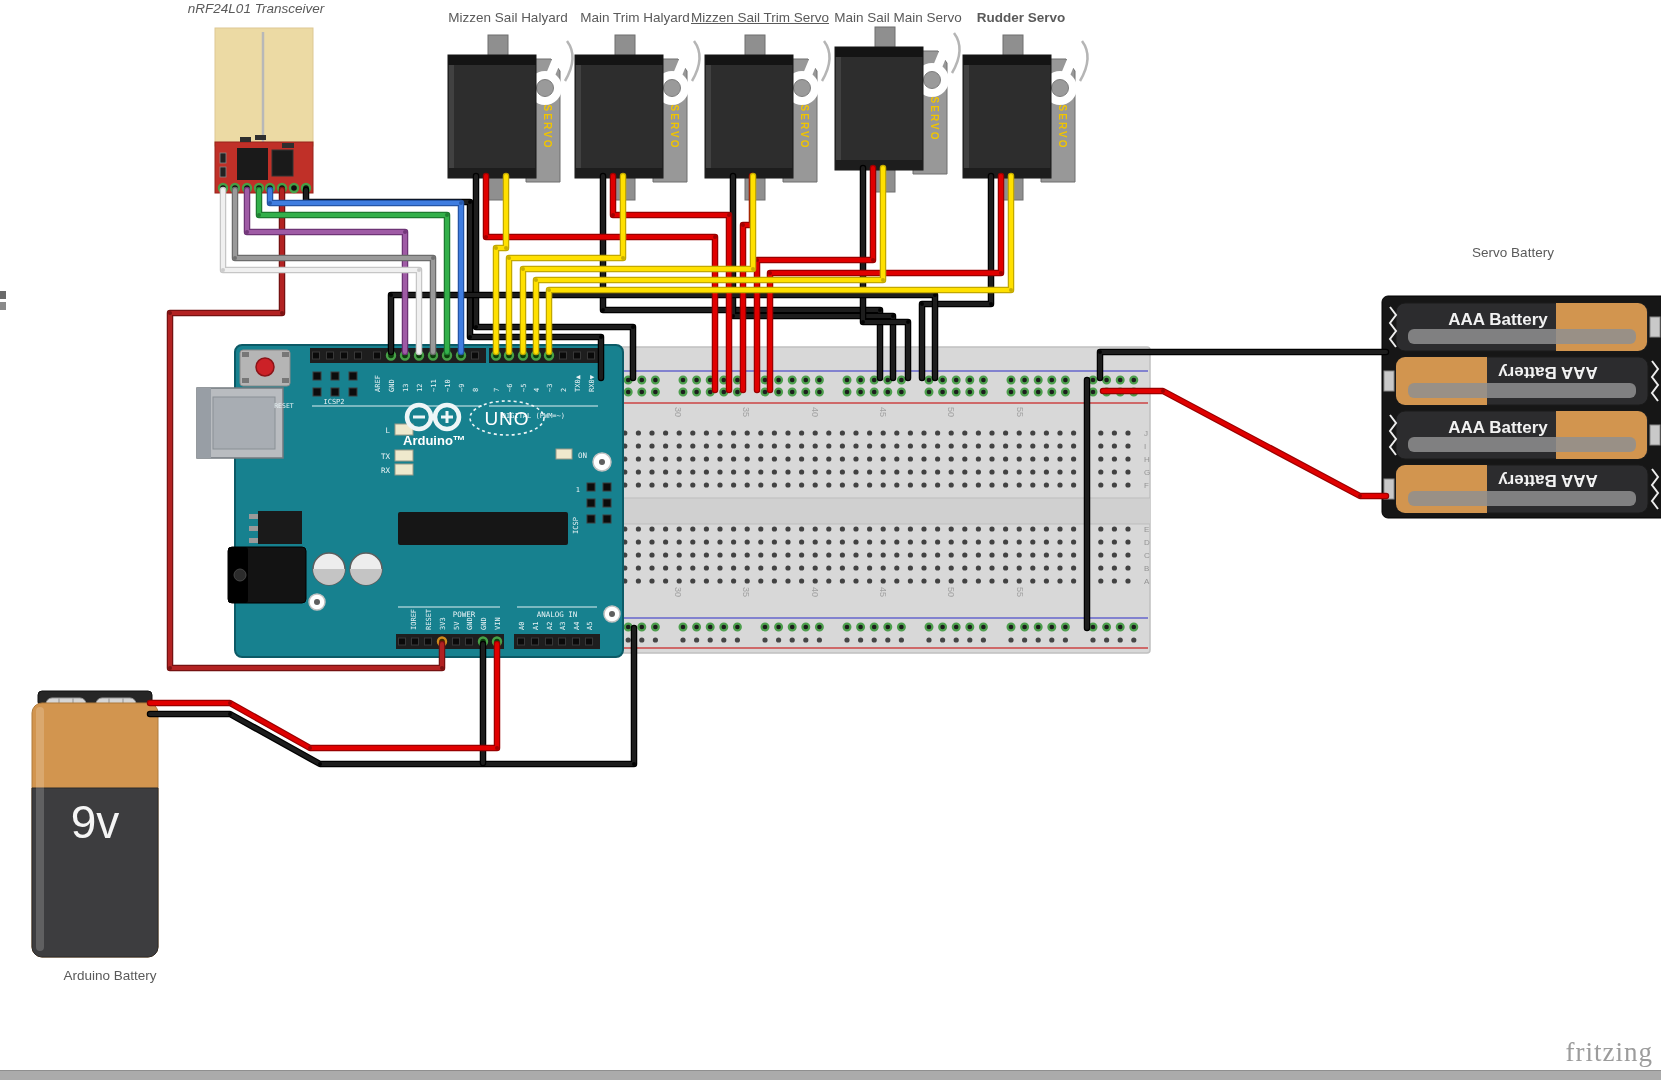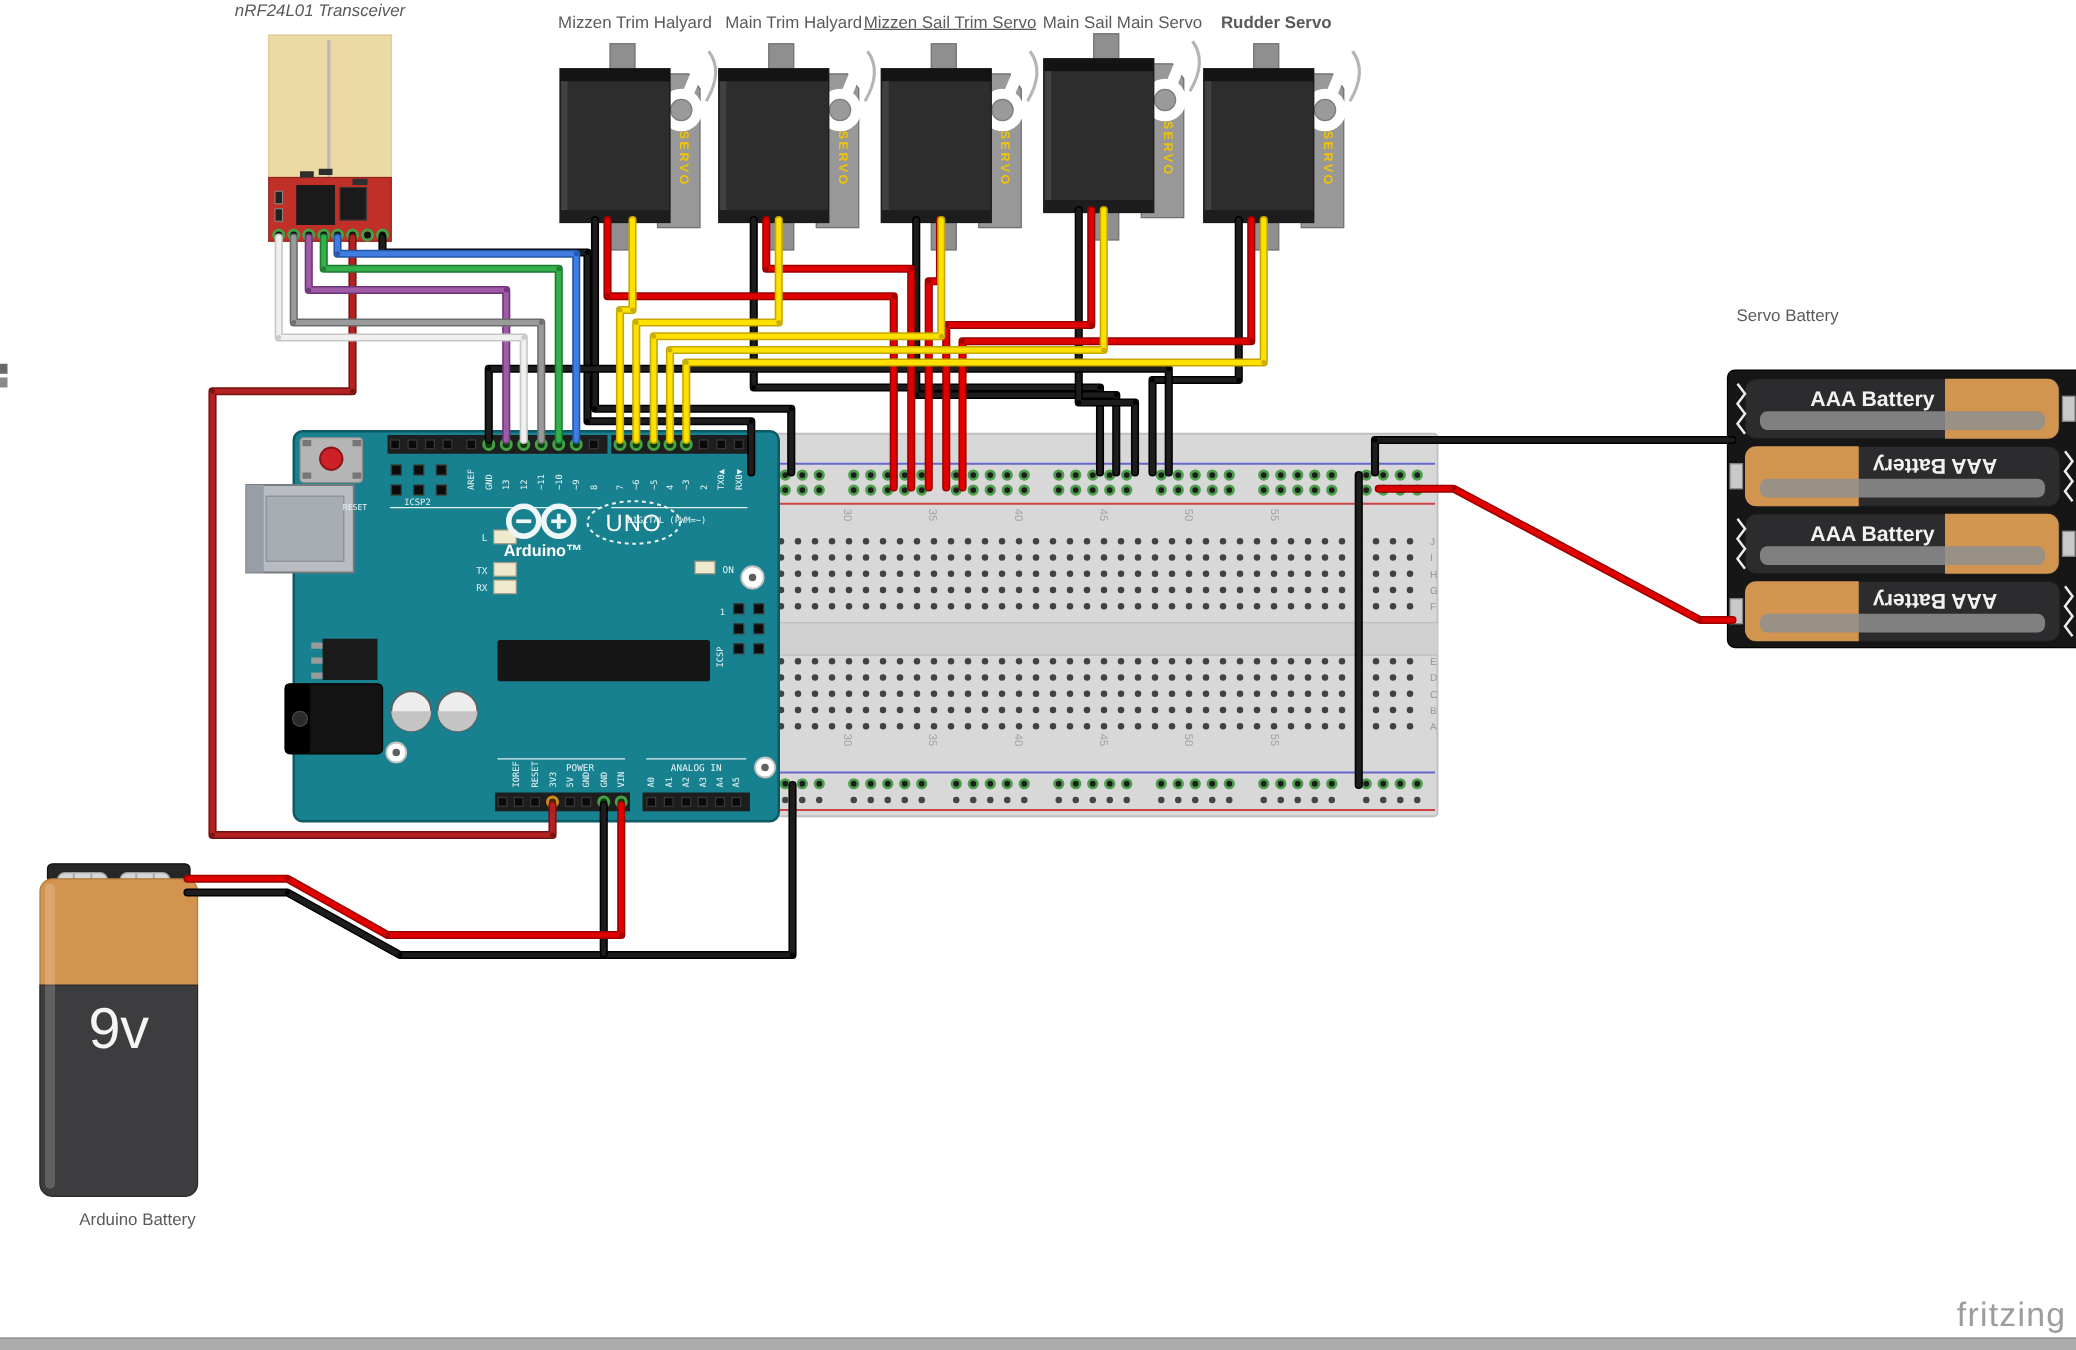--- a/index.html
+++ b/index.html
@@ -2,21 +2,21 @@
 <html><head>
 <meta charset="utf-8">
 <style>
   html,body{margin:0;padding:0;background:#ffffff;}
   #stage{position:relative;width:1661px;height:1080px;overflow:hidden;background:#ffffff;
          font-family:"Liberation Sans","DejaVu Sans",sans-serif;}
   #scene{position:absolute;left:0;top:0;}
   .part-label{position:absolute;transform:translateX(-50%);color:#5a5a5a;font-size:13.5px;
               white-space:nowrap;font-family:"Liberation Sans","DejaVu Sans",sans-serif;}
   #watermark{position:absolute;right:8px;bottom:12px;color:#9c9c9c;font-size:27px;
-             letter-spacing:1px;font-family:Liberation Sans, sans-serif;}
+             letter-spacing:1px;font-family:Liberation Serif, serif;}
   #bottom-bar{position:absolute;left:0;bottom:0;width:100%;height:9px;background:#ababab;border-top:1px solid #8f8f8f;}
   .edge-mark{position:absolute;background:#6a6a6a;width:6px;height:8px;}
 </style>
 </head>
 <body>
 
 <div id="stage">
   <svg id="scene" width="1661" height="1080">
       <g>
         <rect x="240" y="347" width="910" height="306" fill="#d8d8d8" stroke="#c0c0c0" stroke-width="1.5" rx="3"></rect>
@@ -985,24 +985,24 @@
         <circle cx="536" cy="280" r="2" fill="#c2a800" opacity="0.9"></circle>
         <circle cx="883" cy="280" r="2" fill="#c2a800" opacity="0.9"></circle>
         <polyline points="549,352 549,290 1011,290 1011,176" fill="none" stroke="#c2a800" stroke-width="6.5" stroke-linejoin="round" stroke-linecap="round"></polyline>
         <polyline points="549,352 549,290 1011,290 1011,176" fill="none" stroke="#ffe000" stroke-width="4" stroke-linejoin="round" stroke-linecap="round"></polyline>
         <circle cx="549" cy="290" r="2" fill="#c2a800" opacity="0.9"></circle>
         <circle cx="1011" cy="290" r="2" fill="#c2a800" opacity="0.9"></circle>
       </g>
     </svg>
 
   <div class="part-label" style="left:256px;top:1px;font-style:italic;">nRF24L01 Transceiver</div>
-  <div class="part-label" style="left:1430px;top:245px;">Servo Battery</div>
+  <div class="part-label" style="left:1513px;top:245px;">Servo Battery</div>
   <div class="part-label" style="left:110px;top:968px;">Arduino Battery</div>
   <div id="labels-servos">
-      <div class="part-label" style="left: 508px; top: 10px;">Mizzen Trim Halyard</div>
+      <div class="part-label" style="left: 508px; top: 10px;">Mizzen Sail Halyard</div>
       <div class="part-label" style="left: 635px; top: 10px;">Main Trim Halyard</div>
       <div class="part-label" style="left: 760px; top: 10px; text-decoration: underline;">Mizzen Sail Trim Servo</div>
       <div class="part-label" style="left: 898px; top: 10px;">Main Sail Main Servo</div>
       <div class="part-label" style="left: 1021px; top: 10px; font-weight: bold;">Rudder Servo</div>
     </div>
 
   <div class="edge-mark" style="left:0;top:291px;"></div>
   <div class="edge-mark" style="left:0;top:302px;background:#8a8a8a;"></div>
 
   <div id="watermark">fritzing</div>

